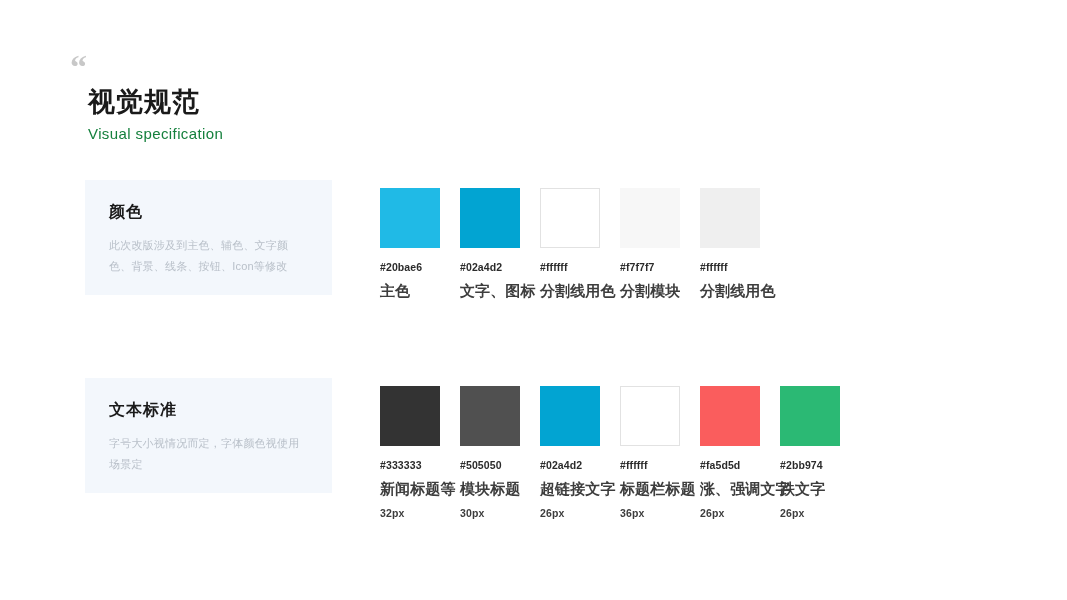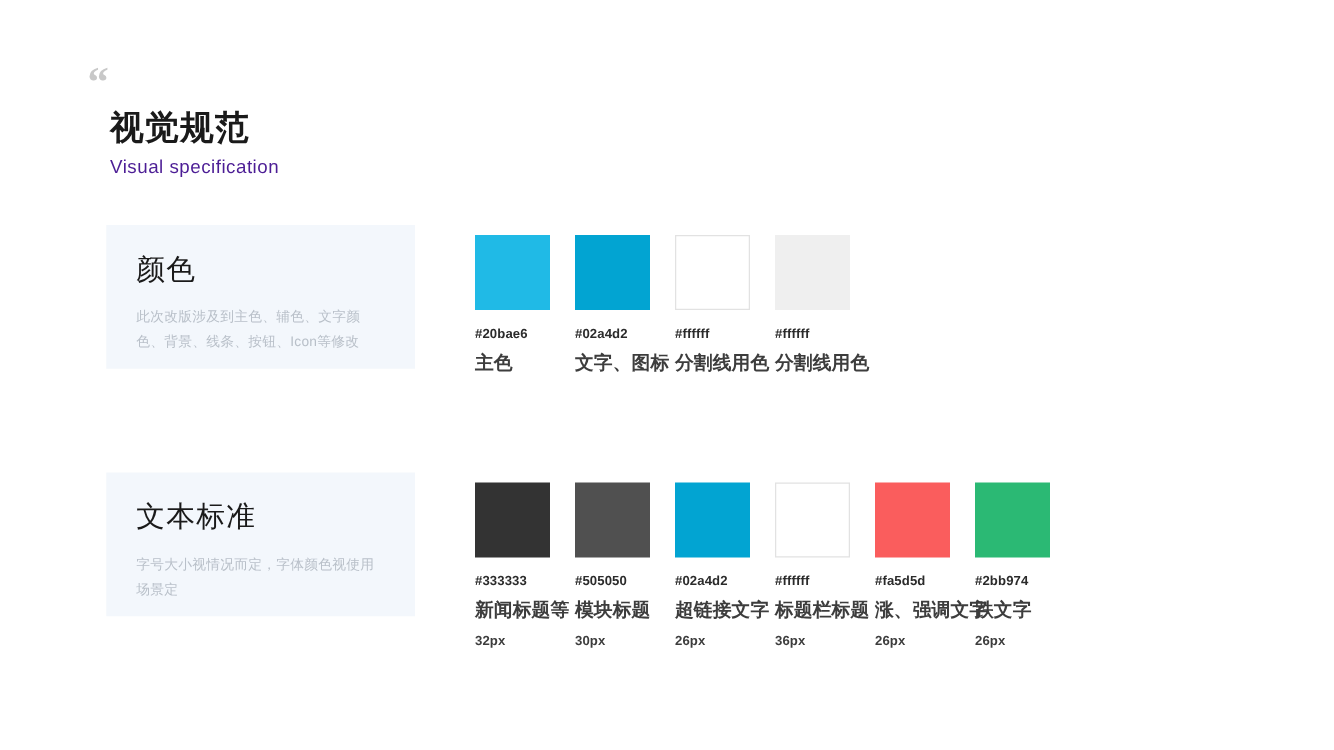--- a/index.html
+++ b/index.html
@@ -43,21 +43,21 @@
     font-size: 27px;
     font-weight: bold;
     color: #1a1a1a;
     letter-spacing: 1px;
     line-height: 1.25;
     margin: 0;
   }
   .page-subtitle {
     font-size: 15px;
     font-weight: normal;
-    color: #4c1d95;
+    color: #15803d;
     letter-spacing: 0.4px;
     margin: 4px 0 0 0;
     line-height: 1.3;
   }
 
   
   .section {
     position: absolute;
     left: 0;
     width: 1067px;
@@ -69,22 +69,22 @@
     position: absolute;
     left: 85px;
     top: 0;
     width: 247px;
     height: 115px;
     background: #f3f7fc;
     box-sizing: border-box;
     padding: 22px 24px 0 24px;
   }
   .info-panel-title {
-    font-size: 23px;
-    font-weight: normal;
+    font-size: 16px;
+    font-weight: bold;
     color: #1a1a1a;
     letter-spacing: 1px;
     margin: 0 0 14px 0;
     line-height: 1.2;
   }
   .info-panel-desc {
     font-size: 11px;
     color: #b9c0c9;
     line-height: 1.9;
     letter-spacing: 0.2px;
@@ -169,20 +169,26 @@
       <div class="swatch-usage">文字、图标</div>
 
     </div>
     <div class="swatch-item">
       <div class="swatch-chip bordered" style="background: rgb(255, 255, 255);"></div>
       <div class="swatch-hex">#ffffff</div>
       <div class="swatch-usage">分割线用色</div>
 
     </div>
     <div class="swatch-item">
+      <div class="swatch-chip" style="background: rgb(247, 247, 247);"></div>
+      <div class="swatch-hex">#f7f7f7</div>
+      <div class="swatch-usage">分割模块</div>
+
+    </div>
+    <div class="swatch-item">
       <div class="swatch-chip" style="background: rgb(239, 239, 239);"></div>
       <div class="swatch-hex">#ffffff</div>
       <div class="swatch-usage">分割线用色</div>
 
     </div>
   </div>
 </div>
 
 <div class="section section-text">
   <div class="info-panel" style="background: rgb(243, 247, 252);">

